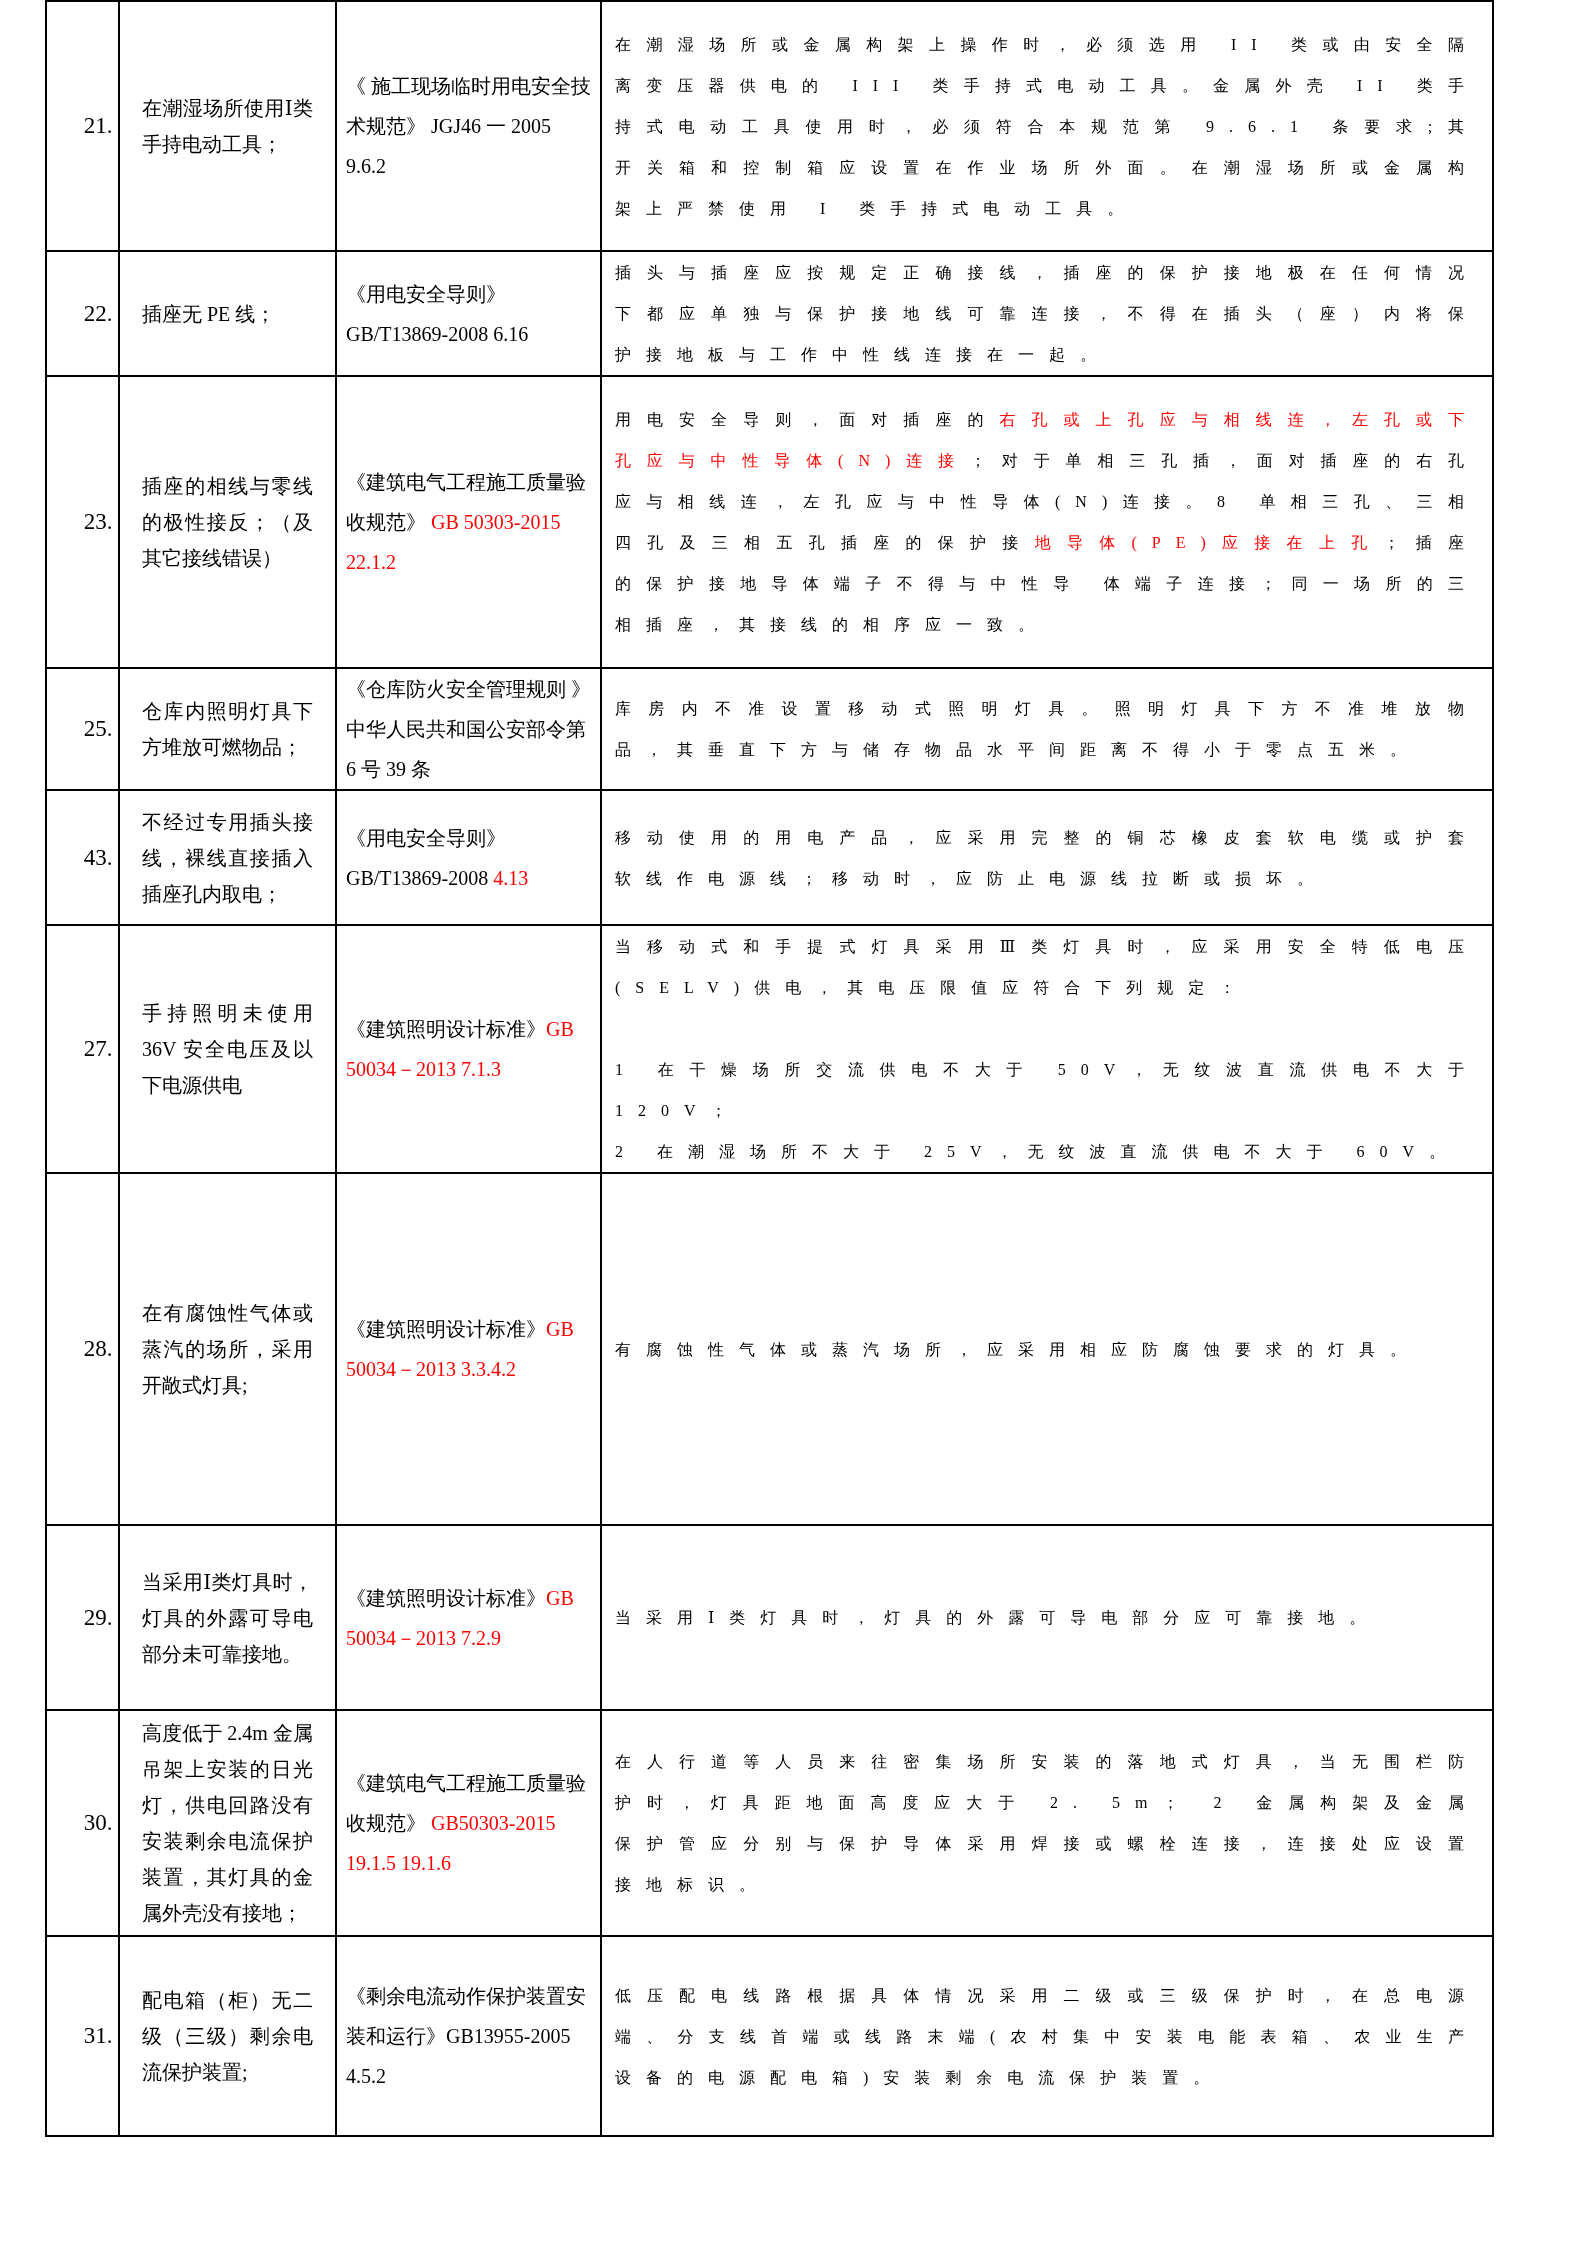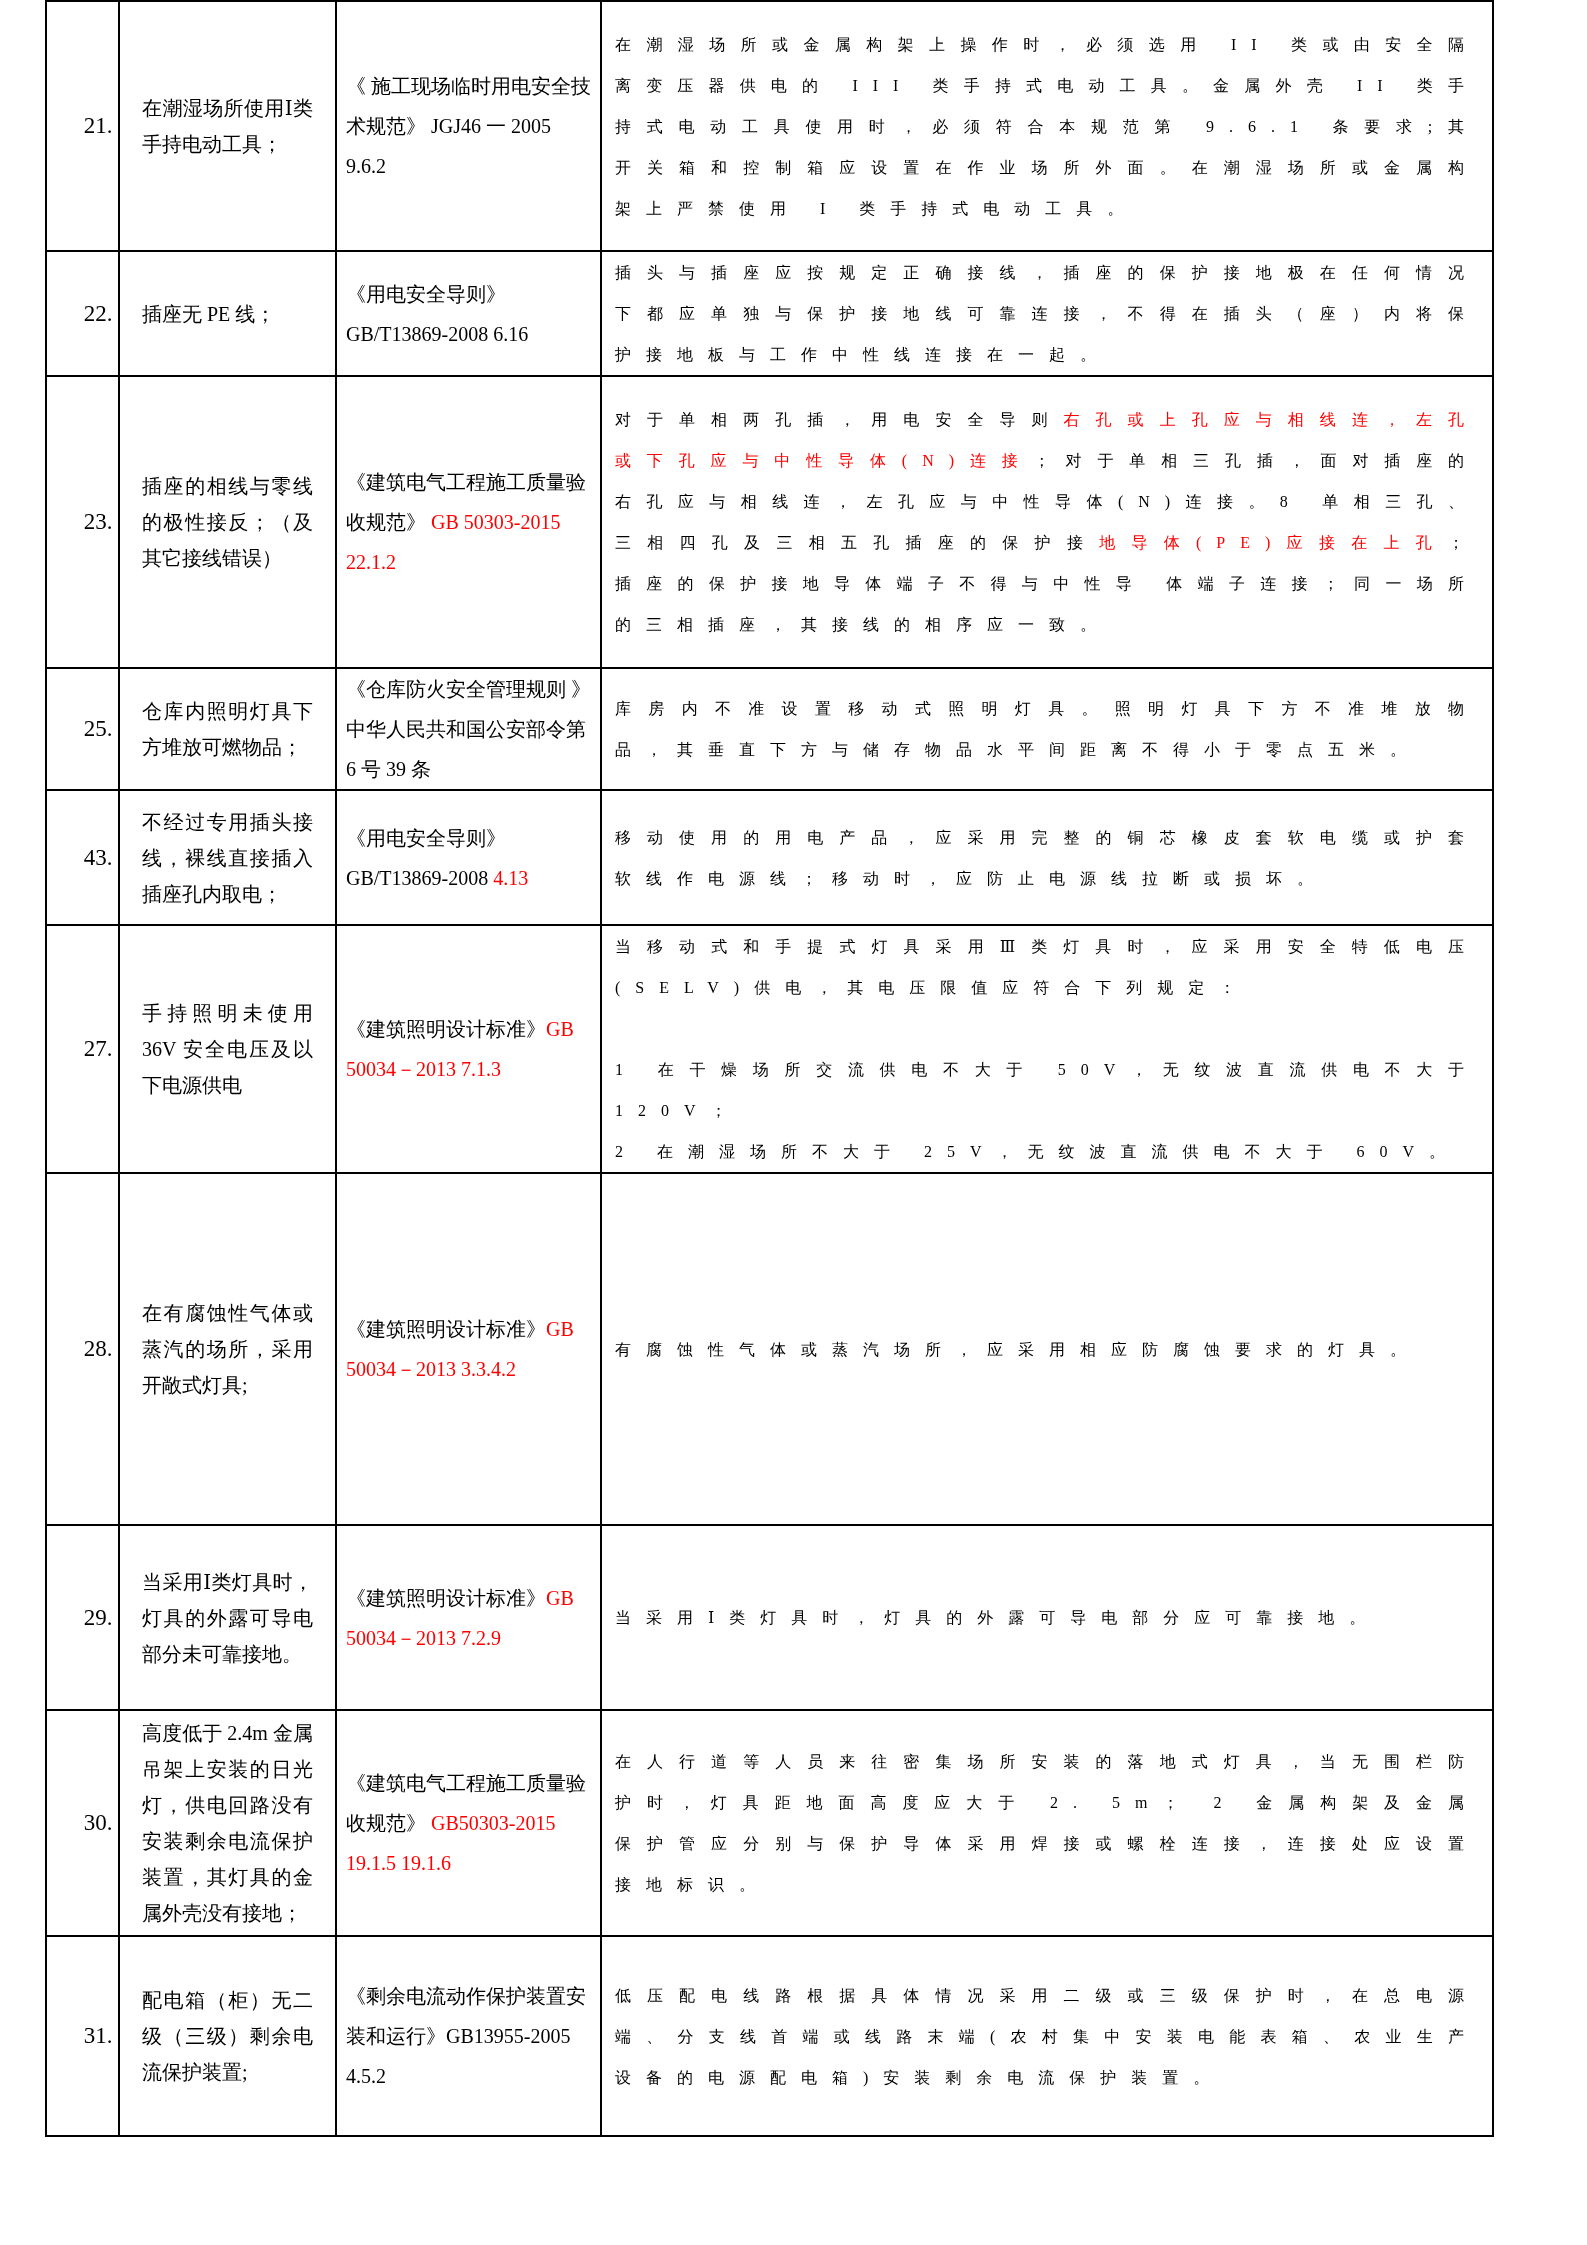--- a/index.html
+++ b/index.html
@@ -48,21 +48,21 @@
     <td class="c-ref"><span>《用电安全导则》GB/T13869-2008 6.16</span></td>
     <td class="c-detail">
             <div class="para"><span>插头与插座应按规定正确接线，插座的保护接地极在任何情况下都应单独与保护接地线可靠连接，不得在插头（座）内将保护接地板与工作中性线连接在一起。</span></div>
           </td>
   </tr>
         <tr>
     <td class="c-num">23.</td>
     <td class="c-issue"><span>插座的相线与零线的极性接反；（及其它接线错误）</span></td>
     <td class="c-ref"><span>《建筑电气工程施工质量验收规范》 </span><span class="red">GB  50303-2015 22.1.2</span></td>
     <td class="c-detail">
-            <div class="para"><span>对于单相两孔插，用电安全导则</span><span class="red">右孔或上孔应与相线连，左孔或下孔应与中性导体(N)连接</span><span>；对于单相三孔插，面对插座的右孔应与相线连，左孔应与中性导体(N)连接。8 单相三孔、三相四孔及三相五孔插座的保护接</span><span class="red">地导体(PE)应接在上孔</span><span>；插座的保护接地导体端子不得与中性导 体端子连接；同一场所的三相插座，其接线的相序应一致。</span></div>
+            <div class="para"><span>用电安全导则，面对插座的</span><span class="red">右孔或上孔应与相线连，左孔或下孔应与中性导体(N)连接</span><span>；对于单相三孔插，面对插座的右孔应与相线连，左孔应与中性导体(N)连接。8 单相三孔、三相四孔及三相五孔插座的保护接</span><span class="red">地导体(PE)应接在上孔</span><span>；插座的保护接地导体端子不得与中性导 体端子连接；同一场所的三相插座，其接线的相序应一致。</span></div>
           </td>
   </tr>
         <tr>
     <td class="c-num">25.</td>
     <td class="c-issue"><span>仓库内照明灯具下方堆放可燃物品；</span></td>
     <td class="c-ref"><span>《仓库防火安全管理规则 》中华人民共和国公安部令第 6 号  39 条</span></td>
     <td class="c-detail">
             <div class="para"><span>库房内不准设置移动式照明灯具。照明灯具下方不准堆放物品，其垂直下方与储存物品水平间距离不得小于零点五米。</span></div>
           </td>
   </tr>

